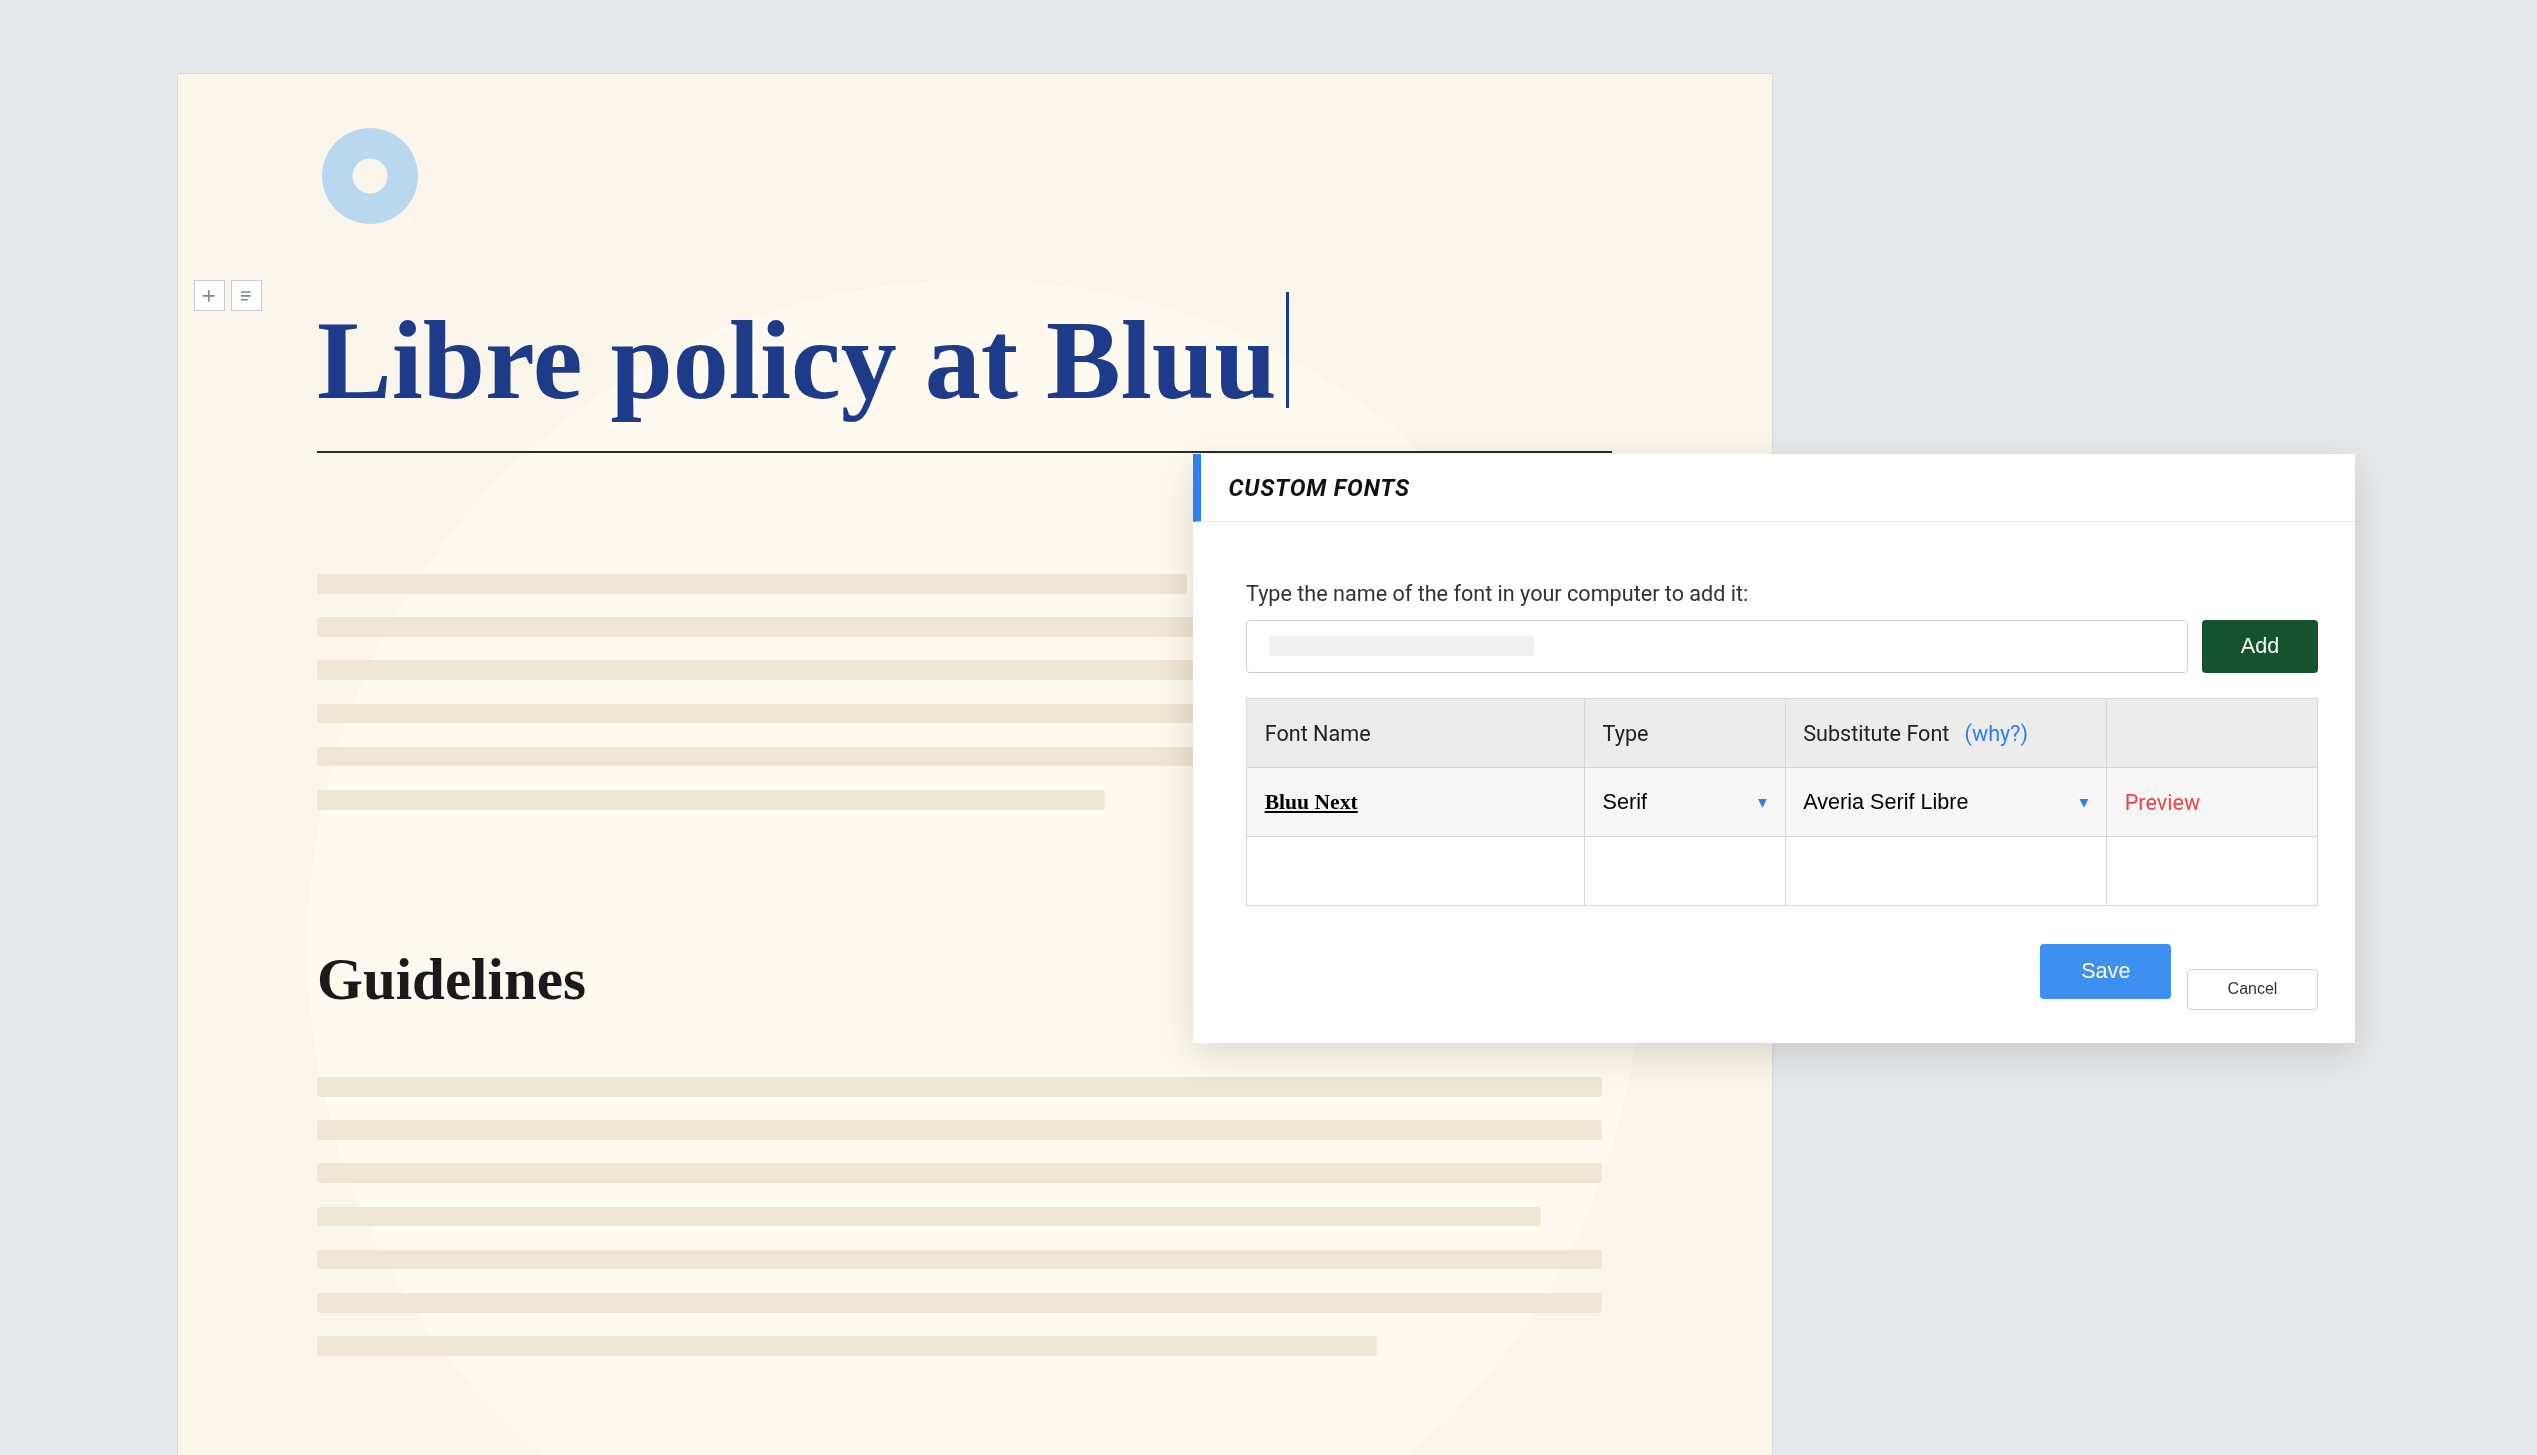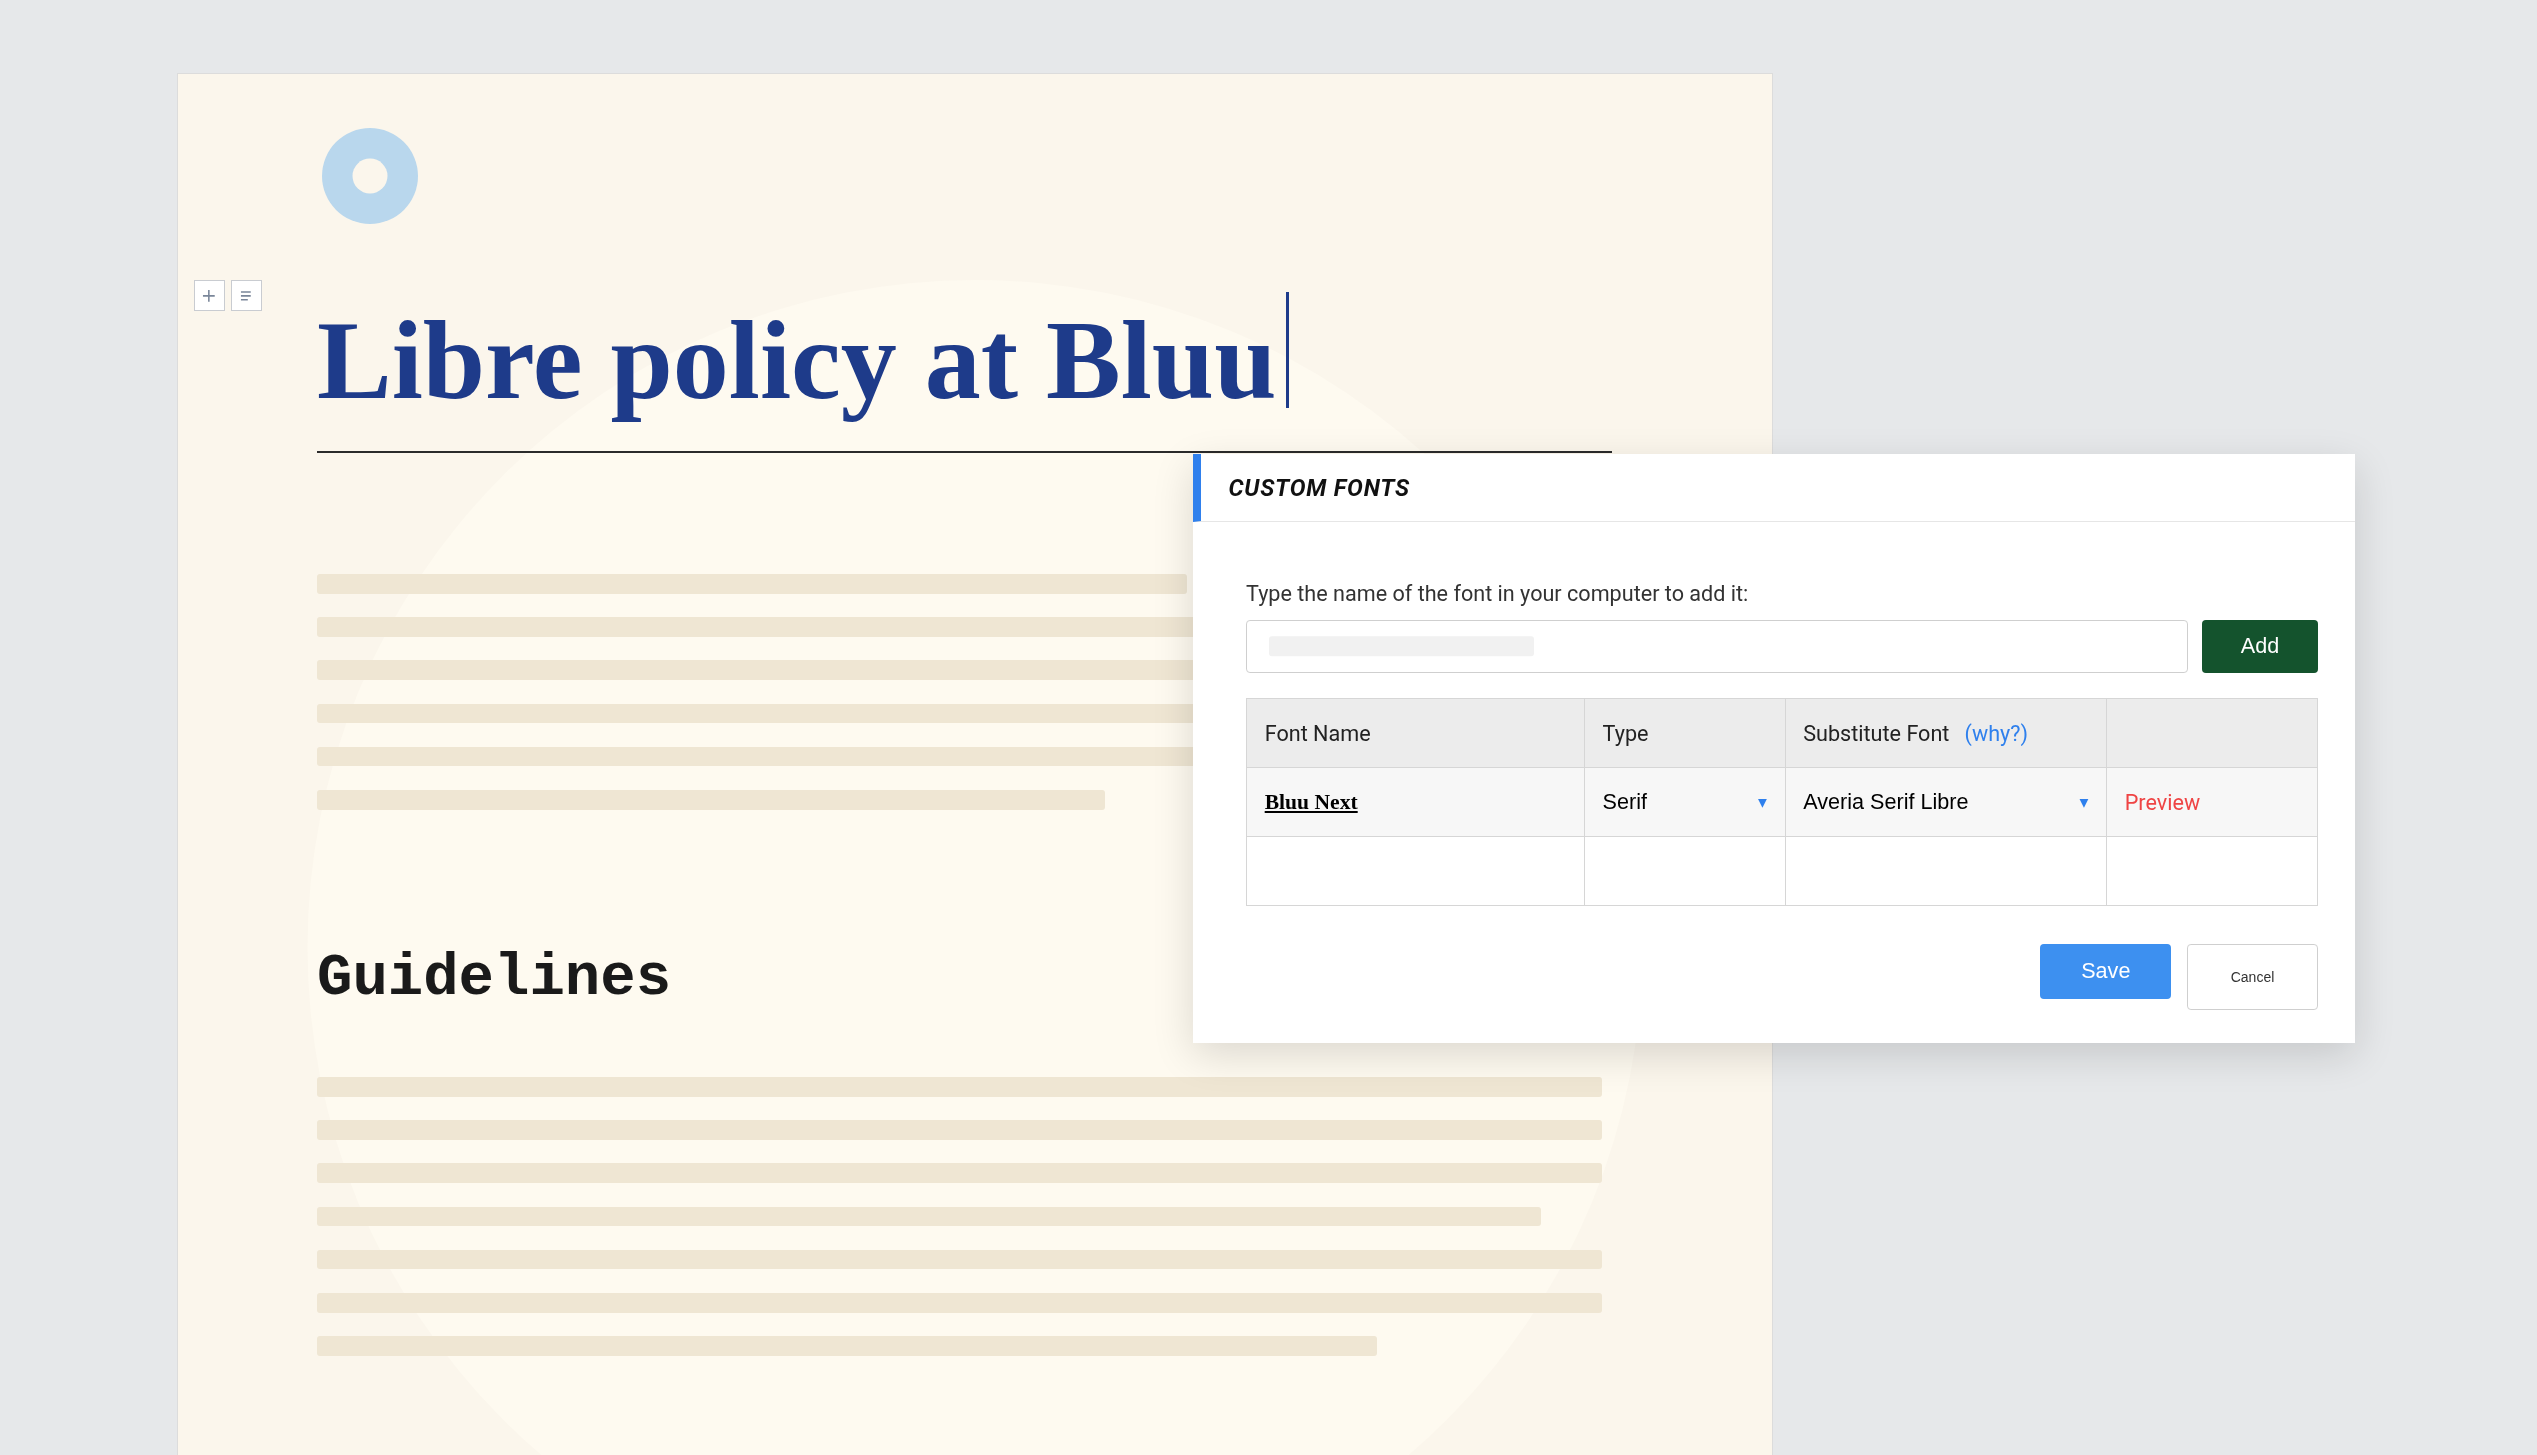--- a/index.html
+++ b/index.html
@@ -109,21 +109,21 @@
     .pgroup1 .l1 { width: 870px; }
     .pgroup1 .l2 { width: 1285px; }
     .pgroup1 .l3 { width: 1285px; }
     .pgroup1 .l4 { width: 1285px; }
     .pgroup1 .l5 { width: 1285px; }
     .pgroup1 .l6 { width: 788px; }
     .section-heading {
       position: absolute;
       left: 139px;
       top: 871px;
-      font-family: Liberation Mono, monospace;
+      font-family: Liberation Serif, serif;
       font-size: 59px;
       font-weight: 700;
       color: #1a1a1a;
       z-index: 2;
       text-align: center;
     }
     .pgroup2 { top: 1003px; width: 1285px; }
     .pgroup2 .l1 { width: 1285px; }
     .pgroup2 .l2 { width: 1285px; }
     .pgroup2 .l3 { width: 1285px; }
@@ -242,27 +242,28 @@
       height: 55px;
       background: #3d90f0;
       color: #fff;
       border: none;
       border-radius: 3.9px;
       font-size: 21.6px;
       cursor: pointer;
     }
     .cancel-btn {
       width: 131px;
-      height: 66px;
+      height: 41px;
       background: #fff;
       color: #333;
       border: 1px solid #cfcfcf;
       border-radius: 3.9px;
-      font-size: 14px;
-      cursor: pointer;
+      font-size: 16px;
+      cursor: pointer;
+      margin-top: 25px;
     }
   </style>
 </head>
 <body>
 
 <div class="document-page">
   <div class="page-arc"></div>
   <div class="logo-circle"></div>
 
   <div class="gutter-controls">

